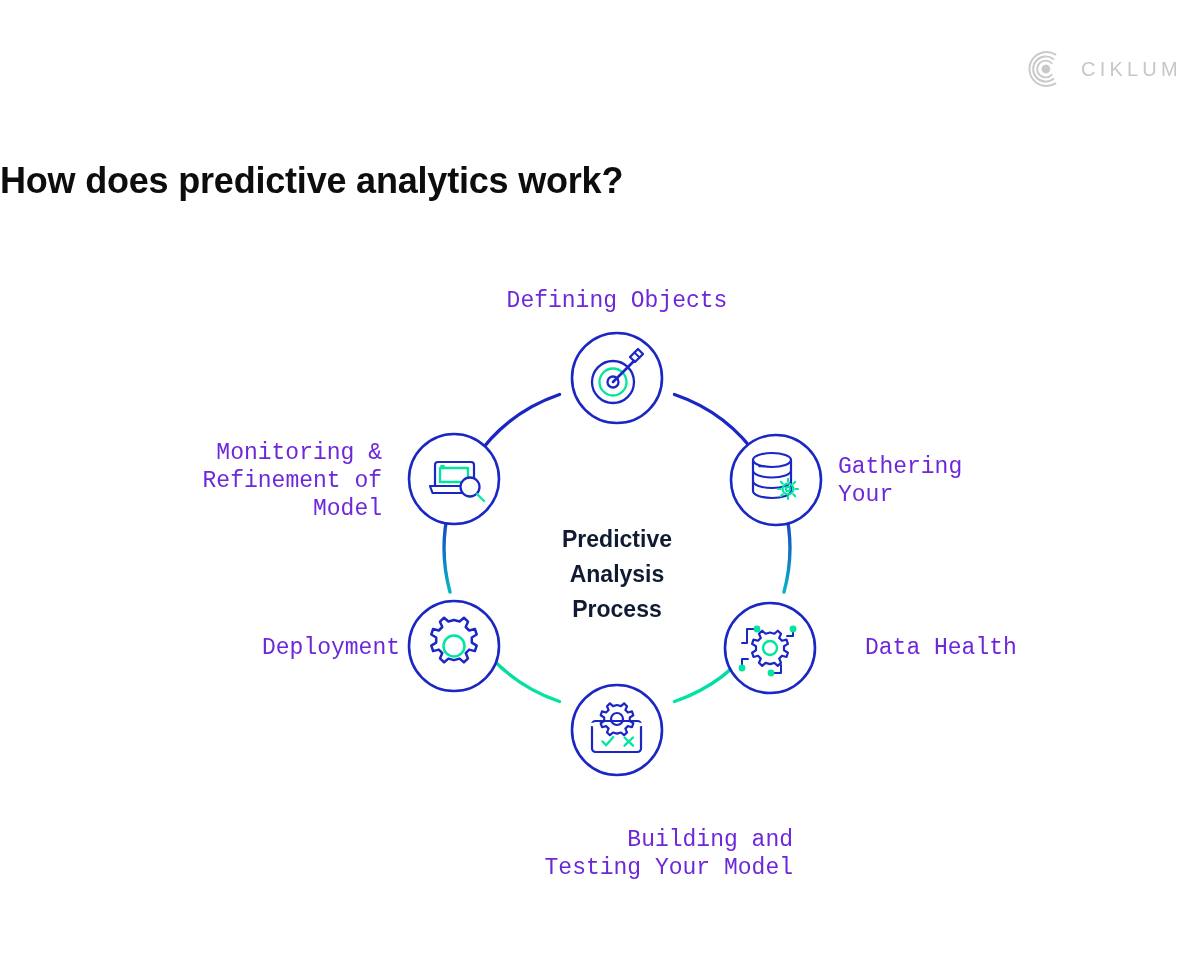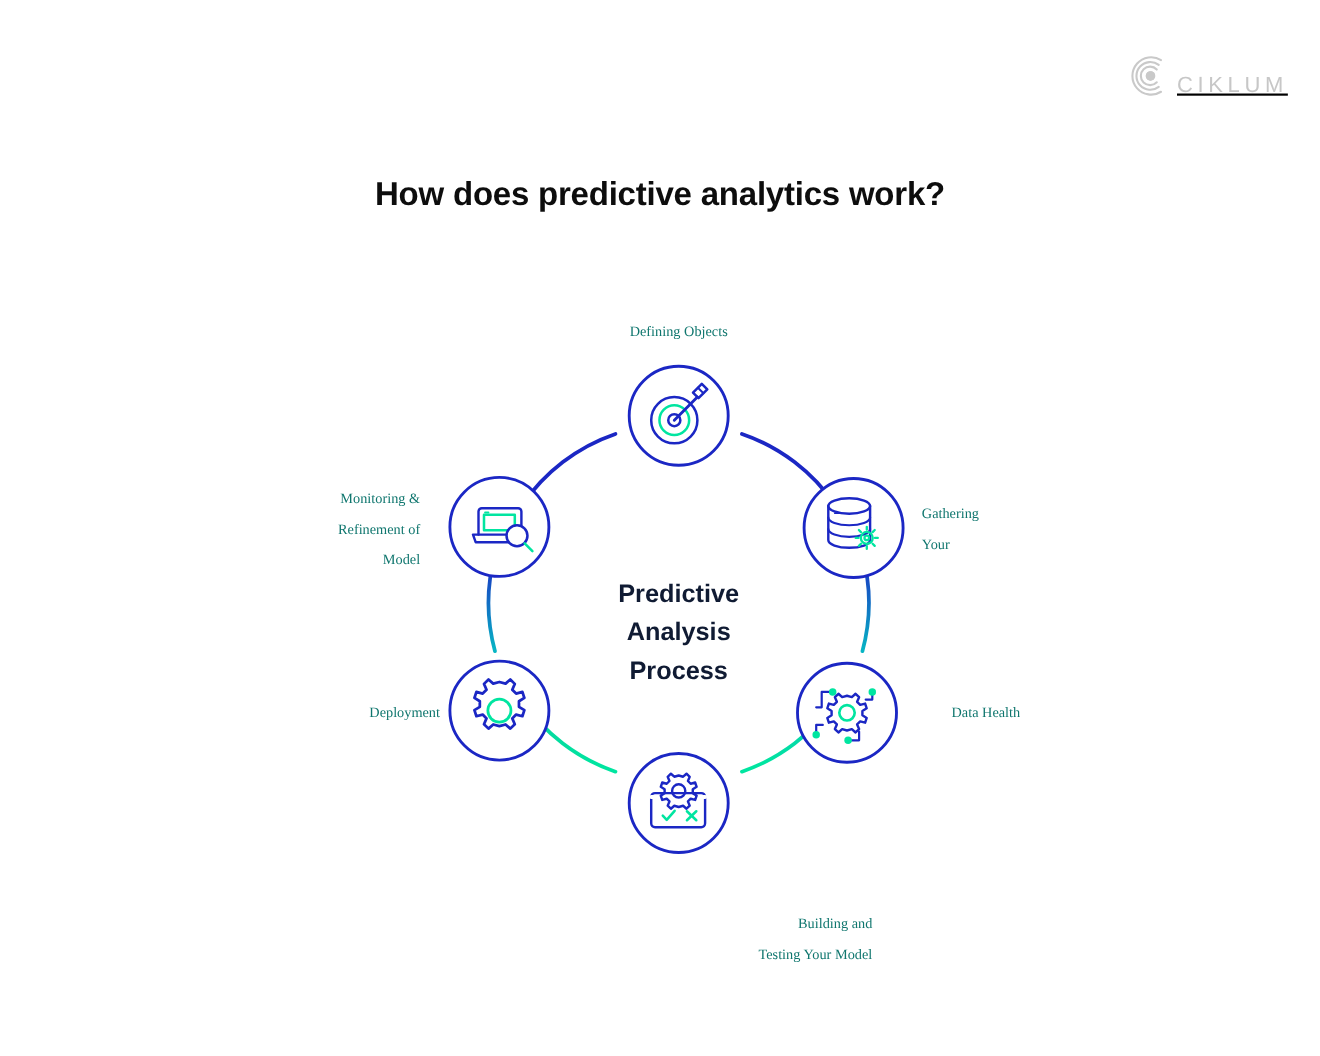--- a/index.html
+++ b/index.html
@@ -15,41 +15,40 @@
     font-family: "Liberation Sans", sans-serif;
     -webkit-font-smoothing: antialiased;
   }
 
   
   .brand {
     position: absolute;
     top: 48px;
     left: 1025px;
     display: flex;
-    align-items: flex-end;
-    gap: 3px;
-    text-decoration: underline;
+    align-items: center;
+    gap: 14px;
   }
   .brand-mark { display: block; }
   .brand-word {
     font-size: 20px;
     letter-spacing: 4.2px;
     color: #c7c7c7;
     font-family: "Liberation Sans", sans-serif;
     font-weight: 400;
   }
 
   
   .page-title {
     position: absolute;
     top: 160px;
     left: 0;
     width: 1200px;
-    text-align: center;
-    font-size: 30px;
+    text-align: left;
+    font-size: 36px;
     font-weight: bold;
     color: #0d0d0d;
     letter-spacing: -0.2px;
     font-family: "Liberation Sans", sans-serif;
   }
 
   
   .stage {
     position: absolute;
     left: 0;
@@ -75,24 +74,24 @@
     font-weight: bold;
     color: #101b33;
     font-family: "Liberation Sans", sans-serif;
     margin-top: 26px;
   }
   .center-label span { display: block; }
 
   
   .caption {
     position: absolute;
-    color: #0f766e;
-    font-size: 13px;
+    color: #6d28d9;
+    font-size: 23px;
     line-height: 28px;
-    font-family: Liberation Serif, serif;
+    font-family: Liberation Mono, monospace;
     font-weight: 400;
     white-space: pre-line;
   }
   .cap-defining  { left: 457px; top: 287px; width: 320px; text-align: center; }
   .cap-gathering { left: 838px; top: 453px; width: 240px; text-align: left; }
   .cap-health    { left: 833px; top: 634px; width: 260px; text-align: left; margin-left: 32px; }
   .cap-building  { left: 473px; top: 796px; width: 320px; text-align: right; margin-top: 30px; }
   .cap-deploy    { left: 128px; top: 634px; width: 272px; text-align: right; }
   .cap-monitor   { left: 100px; top: 439px; width: 282px; text-align: right; }
 </style>

